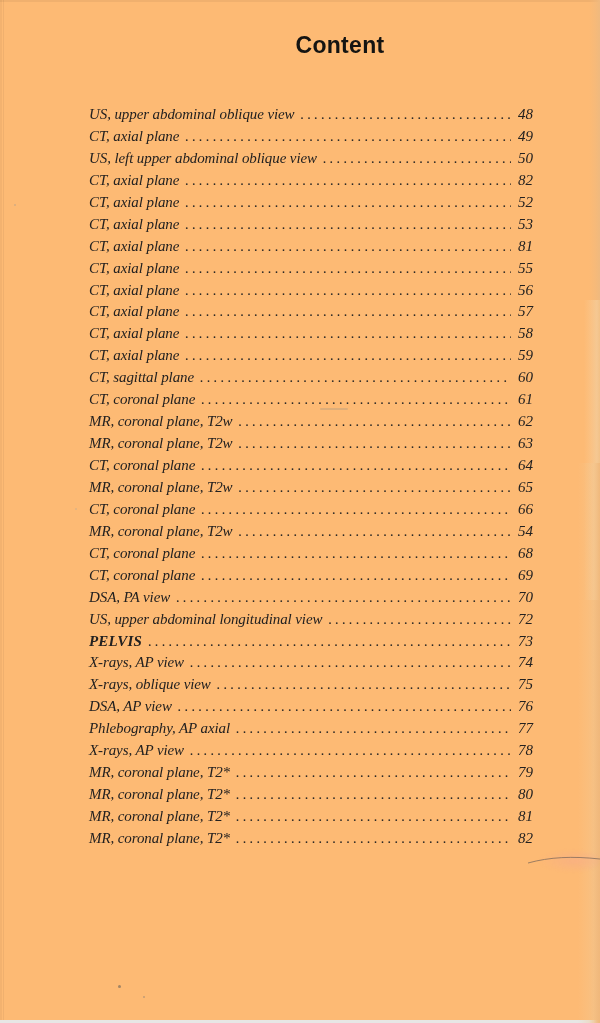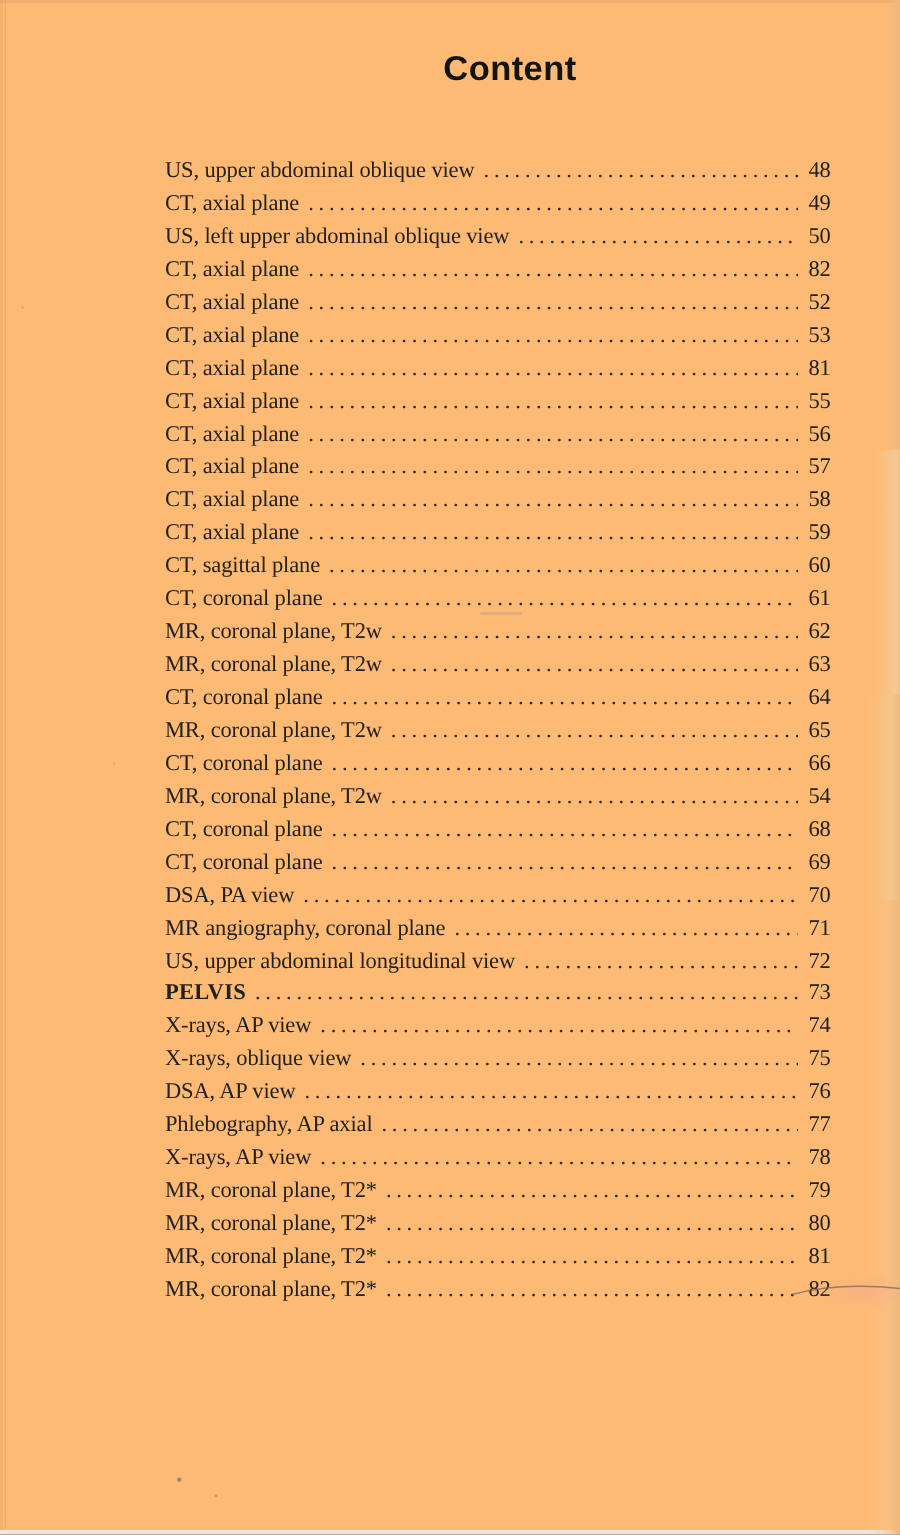--- a/index.html
+++ b/index.html
@@ -25,21 +25,21 @@
                  background:linear-gradient(to right, rgba(246,214,170,0), rgba(246,214,170,0.5) 80%, rgba(243,196,138,0.7) 100%); }
 
   .title {
     position:absolute; top:32px; left:90px; width:500px;
     margin:0; text-align:center;
     font-family:"Liberation Sans", sans-serif;
     font-weight:700; font-size:23px; letter-spacing:0.3px;
     color:#141412;
   }
 
-  .toc { position:absolute; top:104px; left:110px; width:451px; }
+  .toc { position:absolute; top:104px; left:89px; width:451px;font-style:italic; }
   .row {
     display:flex; align-items:baseline;
     height:21.95px; line-height:21.95px;
     font-size:15px; color:#232120;
     letter-spacing:-0.1px;
     white-space:nowrap;
   }
   .row.bold .label { font-weight:700; letter-spacing:0.2px; }
   .label  { flex:0 0 auto; }
   .leader {
@@ -215,25 +215,20 @@
       <span class="leader"></span>
       <span class="pagenum">69</span>
     </div>
 
     <div class="row">
       <span class="label">DSA, PA view</span>
       <span class="leader"></span>
       <span class="pagenum">70</span>
     </div>
 
-    <div class="row">
-      <span class="label">MR angiography, coronal plane</span>
-      <span class="leader"></span>
-      <span class="pagenum">71</span>
-    </div>
 
     <div class="row">
       <span class="label">US, upper abdominal longitudinal view</span>
       <span class="leader"></span>
       <span class="pagenum">72</span>
     </div>
 
     <div class="row bold">
       <span class="label">PELVIS</span>
       <span class="leader"></span>

